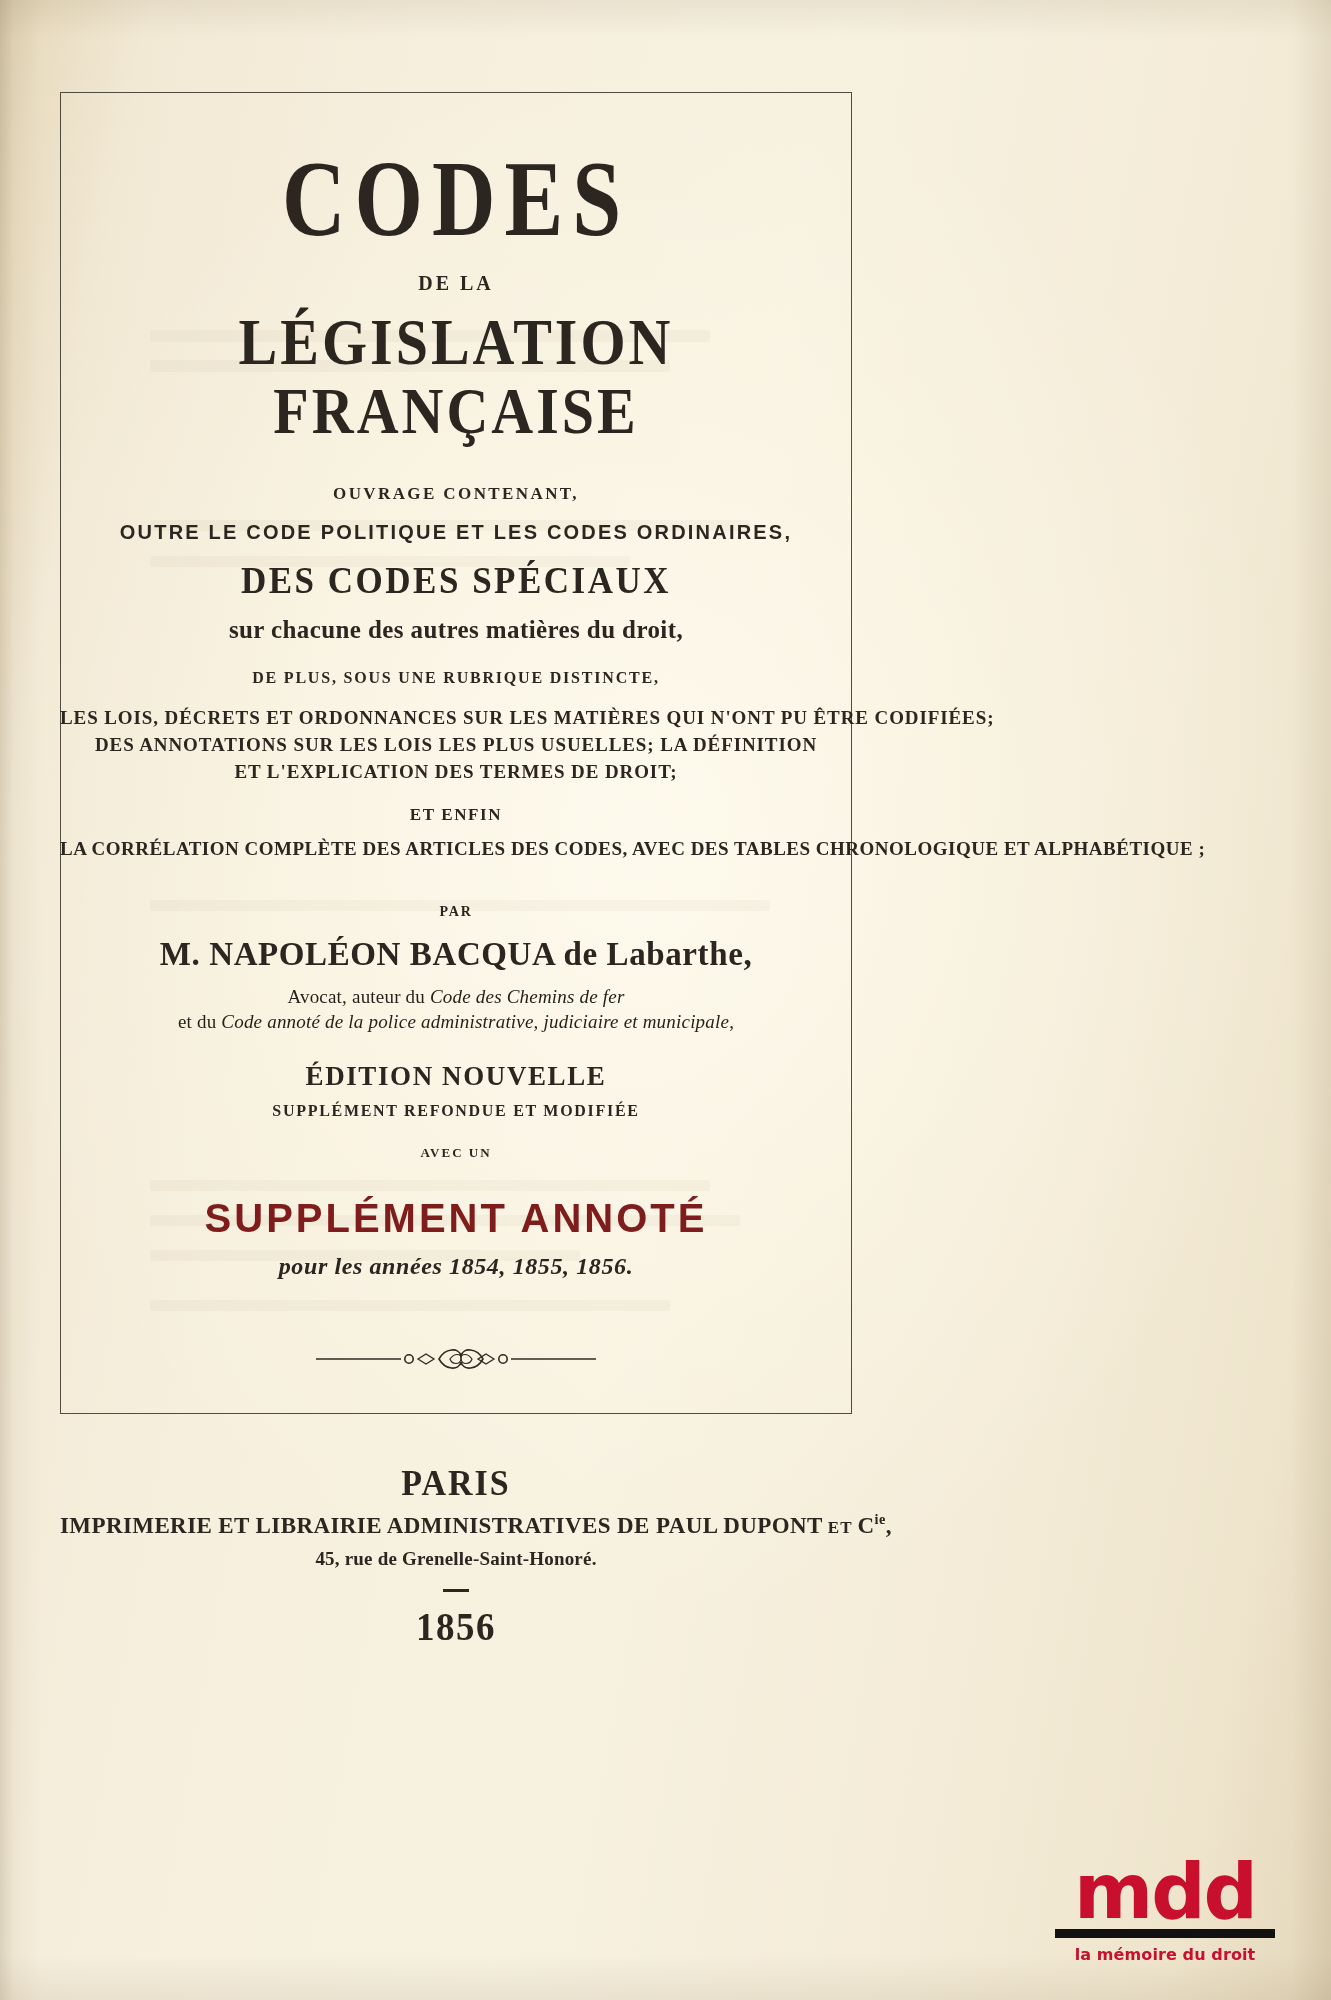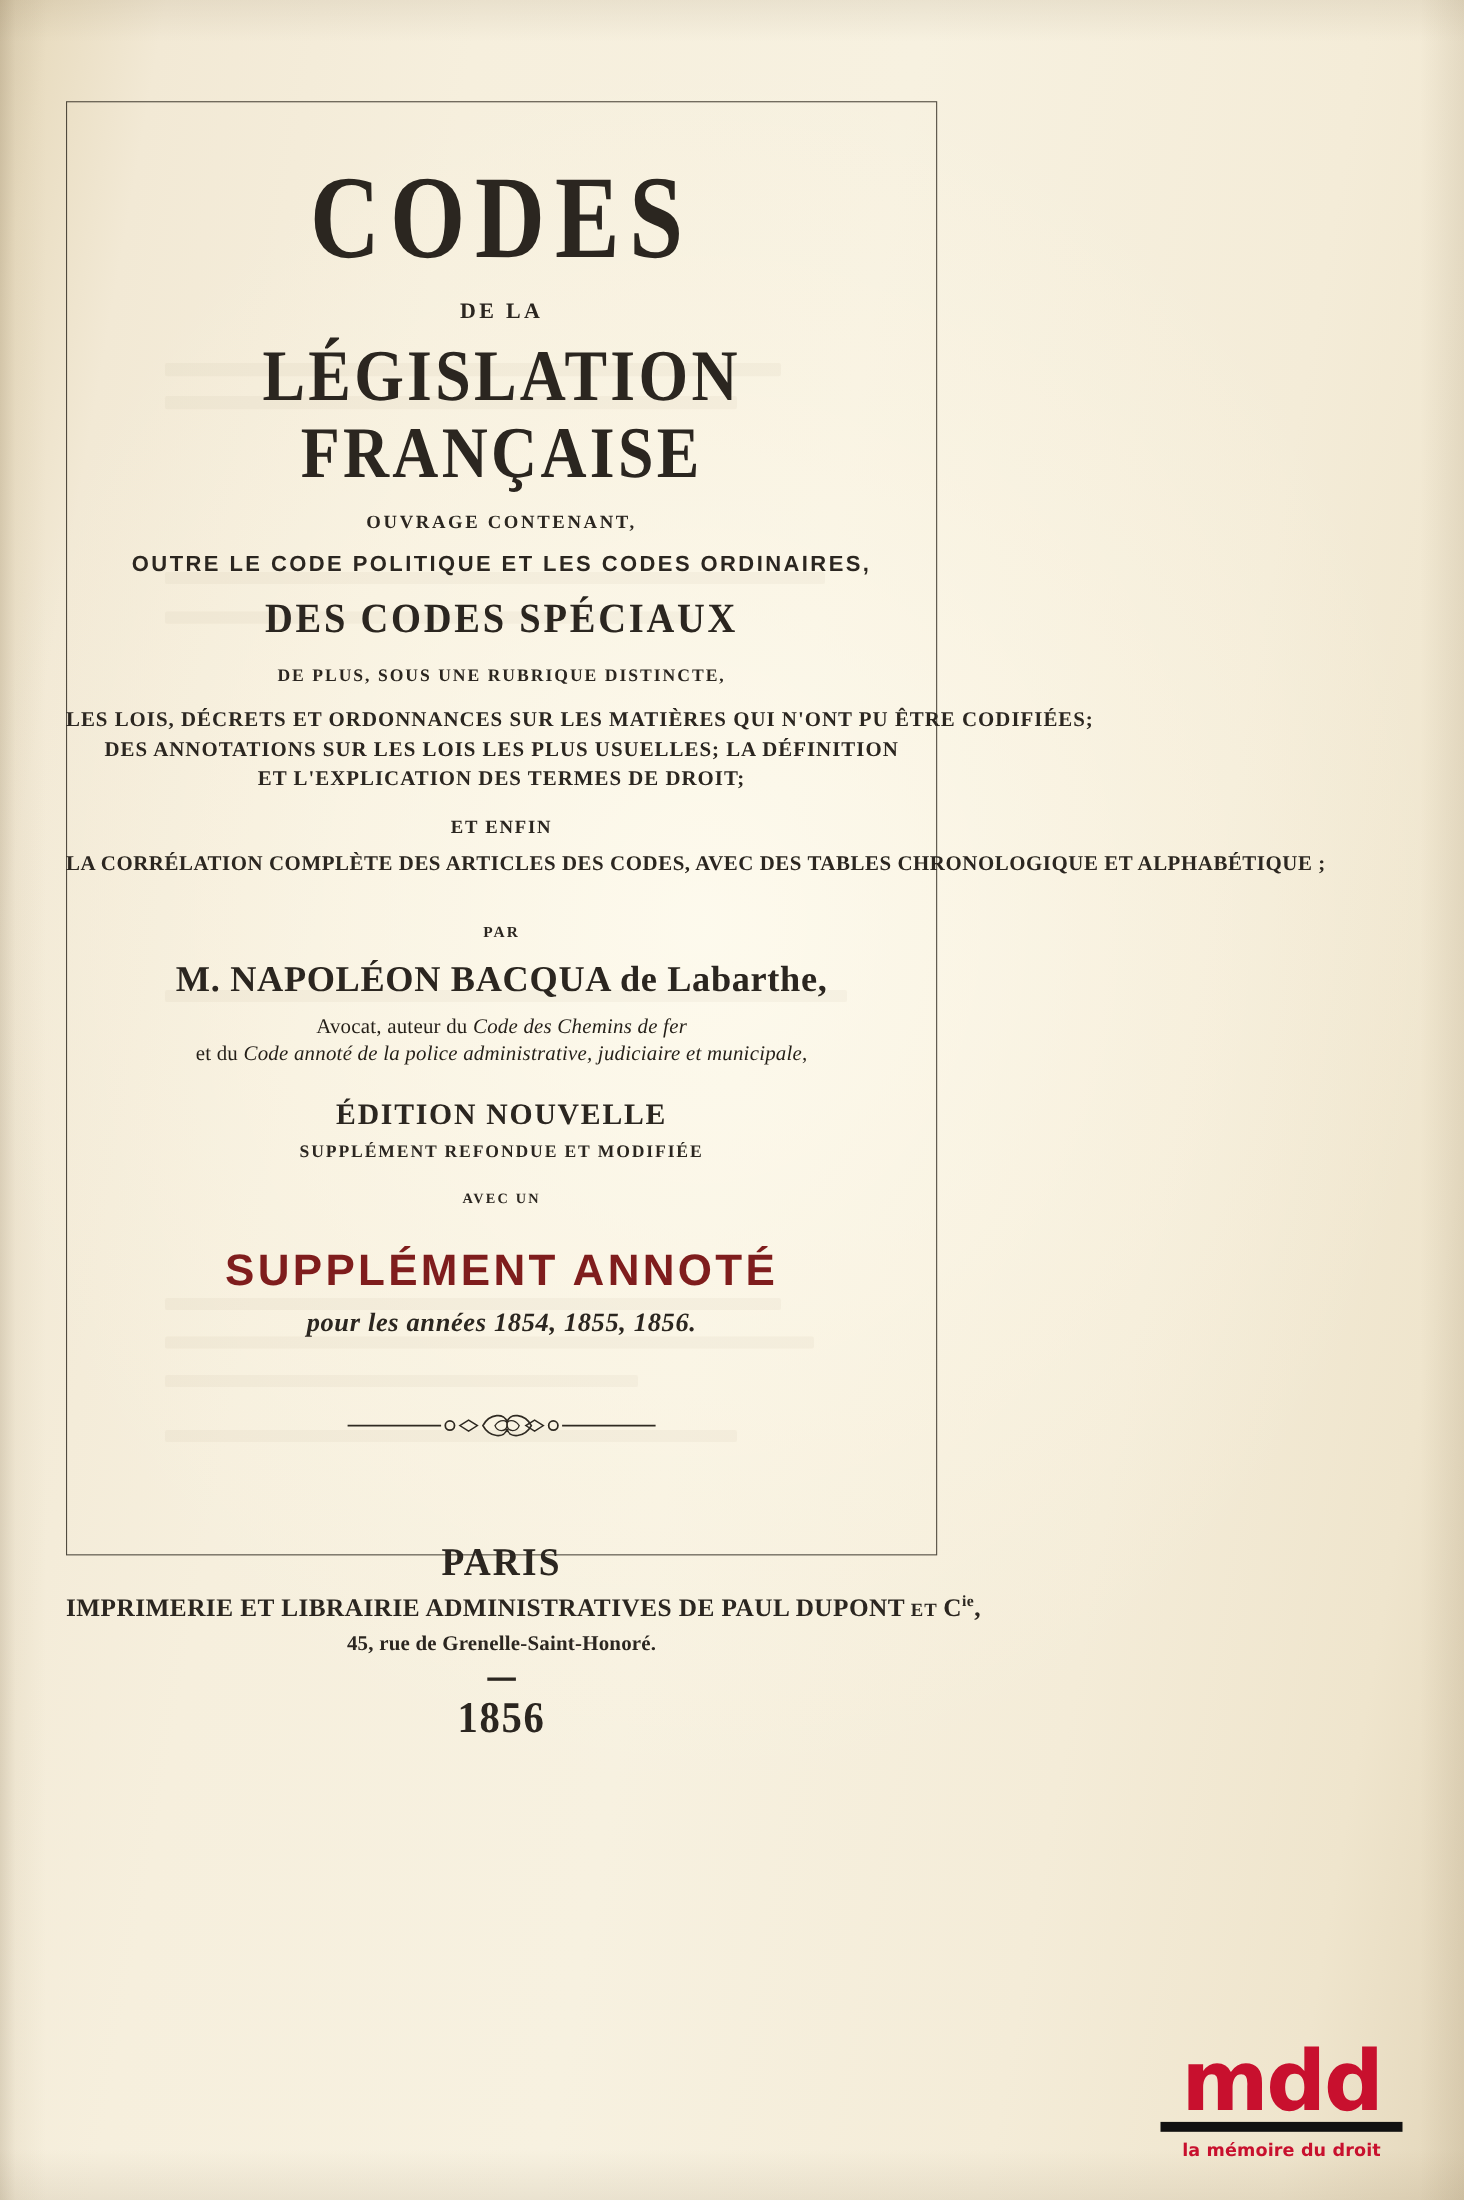--- a/index.html
+++ b/index.html
@@ -93,21 +93,21 @@
     letter-spacing: 3px;
     line-height: 1.05;
     margin-top: 13px;
     transform: scaleY(1.14);
     transform-origin: center top;
   }
   .t-ouvrage {
     font-size: 17px;
     letter-spacing: 2.4px;
     font-weight: bold;
-    margin-top: 35px;
+    margin-top: 54px;
   }
   .t-outre {
     font-family: "Liberation Sans", sans-serif;
     font-weight: bold;
     font-size: 20px;
     letter-spacing: 2.2px;
     margin-top: 17px;
     color: #2b2620;
   }
   .t-speciaux {
@@ -306,20 +306,21 @@
   <div class="display t-dela ln">DE LA</div>
 
   <div class="display t-legis ln">LÉGISLATION FRANÇAISE</div>
 
   <div class="display t-ouvrage ln">OUVRAGE CONTENANT,</div>
 
   <div class="t-outre ln">OUTRE LE CODE POLITIQUE ET LES CODES ORDINAIRES,</div>
 
   <div class="display t-speciaux ln">DES CODES SPÉCIAUX</div>
 
+  <div class="display t-chacune ln">sur chacune des autres matières du droit,</div>
 
   <div class="display t-deplus ln">DE PLUS, SOUS UNE RUBRIQUE DISTINCTE,</div>
 
   <div class="display para">
     <span class="ln">LES LOIS, DÉCRETS ET ORDONNANCES SUR LES MATIÈRES QUI N'ONT PU ÊTRE CODIFIÉES;</span>
     <span class="ln">DES ANNOTATIONS SUR LES LOIS LES PLUS USUELLES; LA DÉFINITION</span>
     <span class="ln">ET L'EXPLICATION DES TERMES DE DROIT;</span>
   </div>
 
   <div class="display t-etenfin ln">ET ENFIN</div>

